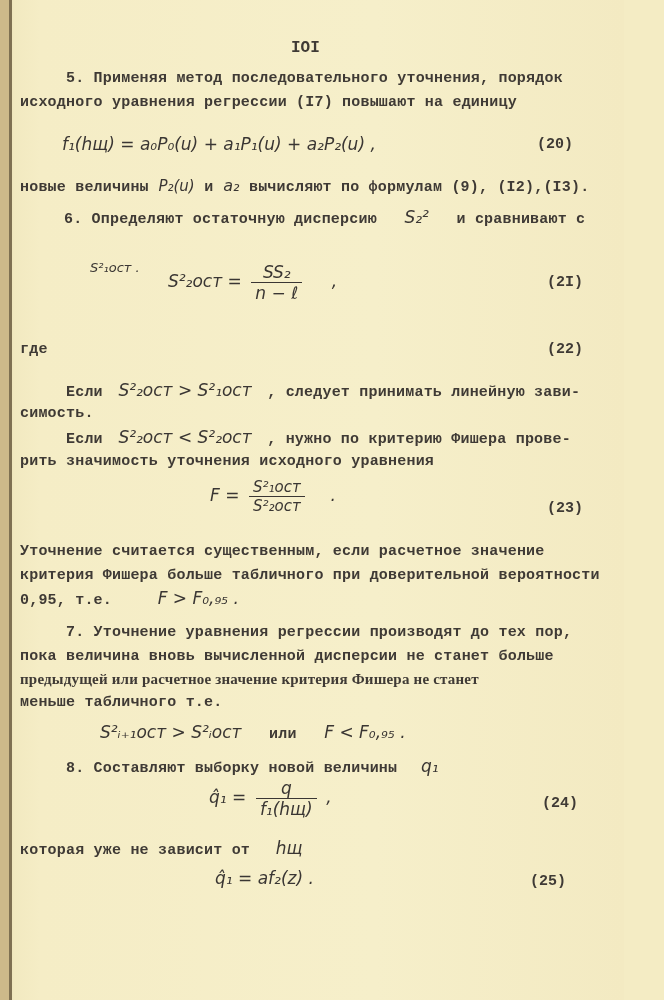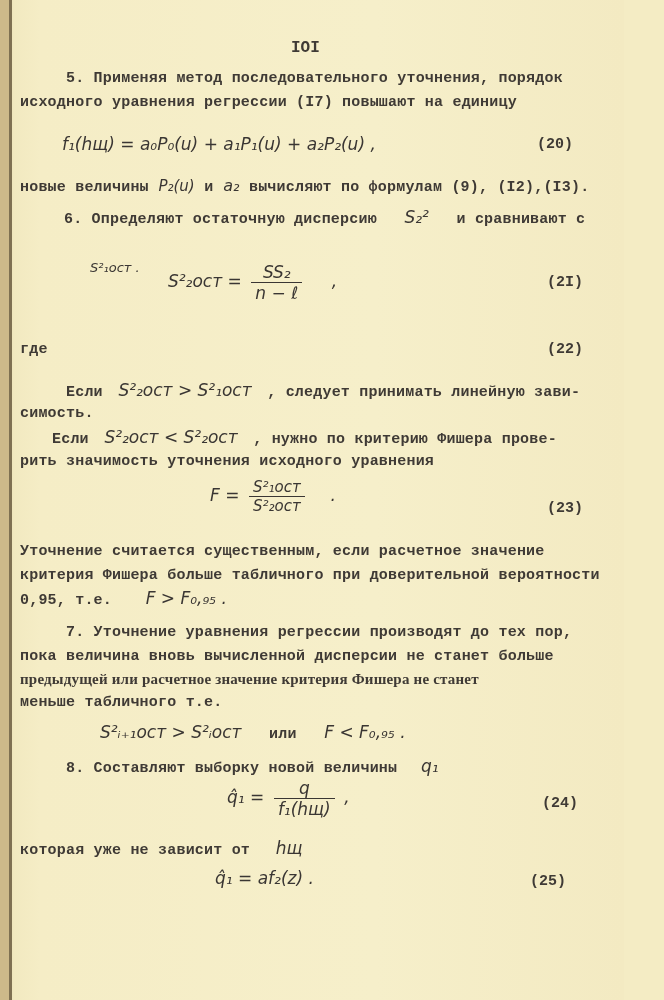--- a/index.html
+++ b/index.html
@@ -84,59 +84,59 @@
   <div class="t" style="left:20px; top:341px;">где</div>
   <div class="num" style="left:547px; top:341px;">(22)</div>
 
   <div style="position:absolute; left:66px; top:380px; white-space:nowrap;">
     <span class="t" style="position:static;">Если</span>
     <span class="m" style="position:static; margin:12px 6px;">S²₂ост &gt; S²₁ост</span>
     <span class="t" style="position:static;">, следует принимать линейную зави-</span>
   </div>
   <div class="t" style="left:20px; top:405px;">симость.</div>
 
-  <div style="position:absolute; left:52px; top:427px; white-space:nowrap;">
+  <div style="position:absolute; left:66px; top:427px; white-space:nowrap;">
     <span class="t" style="position:static;">Если</span>
     <span class="m" style="position:static; margin:0 6px;">S²₂ост &lt; S²₂ост</span>
     <span class="t" style="position:static;">, нужно  по критерию Фишера прове-</span>
   </div>
   <div class="t" style="left:20px; top:453px;">рить значимость уточнения исходного уравнения</div>
 
   <div style="position:absolute; left:210px; top:478px; white-space:nowrap;">
     <span class="m" style="position:static;">F =</span>
     <span class="frac m" style="position:static; font-size:15px;">
       <span class="n">S²₁ост</span>
       <span class="d">S²₂ост</span>
     </span>
     <span class="m" style="position:static; margin-left:16px;">.</span>
   </div>
   <div class="num" style="left:547px; top:500px;">(23)</div>
 
   <div class="t" style="left:20px; top:567px;">критерия Фишера больше табличного при доверительной вероятности</div>
   <div class="t" style="left:20px; top:543px;">Уточнение считается существенным, если  расчетное значение</div>
   <div style="position:absolute; left:20px; top:588px; white-space:nowrap;">
     <span class="t" style="position:static;">0,95, т.е.</span>
-    <span class="m" style="position:static; margin-left:24px;">F &gt; F₀,₉₅ .</span>
+    <span class="m" style="position:static; margin-left:36px;">F &gt; F₀,₉₅ .</span>
   </div>
 
   <div class="t" style="left:66px; top:624px;">7. Уточнение уравнения регрессии производят до тех пор,</div>
   <div class="t" style="left:20px; top:648px;">пока величина вновь вычисленной дисперсии не станет больше</div>
   <div class="t" style="left:20px; top:671px;font-family:Liberation Serif, serif;">предыдущей или расчетное значение критерия Фишера не станет</div>
   <div class="t" style="left:20px; top:694px;">меньше табличного т.е.</div>
   <div style="position:absolute; left:100px; top:722px; white-space:nowrap;">
     <span class="m" style="position:static;">S²ᵢ₊₁ост &gt; S²ᵢост</span>
     <span class="t" style="position:static; margin:0 18px;">или</span>
     <span class="m" style="position:static;">F &lt; F₀,₉₅ .</span>
   </div>
 
   <div style="position:absolute; left:66px; top:756px; white-space:nowrap;">
     <span class="t" style="position:static;">8. Составляют выборку новой величины</span>
     <span class="m" style="position:static; margin-left:14px;">q₁</span>
   </div>
-  <div style="position:absolute; left:227px; top:778px; white-space:nowrap;">
+  <div style="position:absolute; left:209px; top:778px; white-space:nowrap;">
     <span class="m" style="position:static;">q̂₁ =</span>
     <span class="frac m" style="position:static;">
       <span class="n">q</span>
       <span class="d">f₁(hщ)</span>
     </span>
     <span class="m" style="position:static;">,</span>
   </div>
   <div class="num" style="left:542px; top:795px;">(24)</div>
 
   <div style="position:absolute; left:20px; top:838px; white-space:nowrap;">

